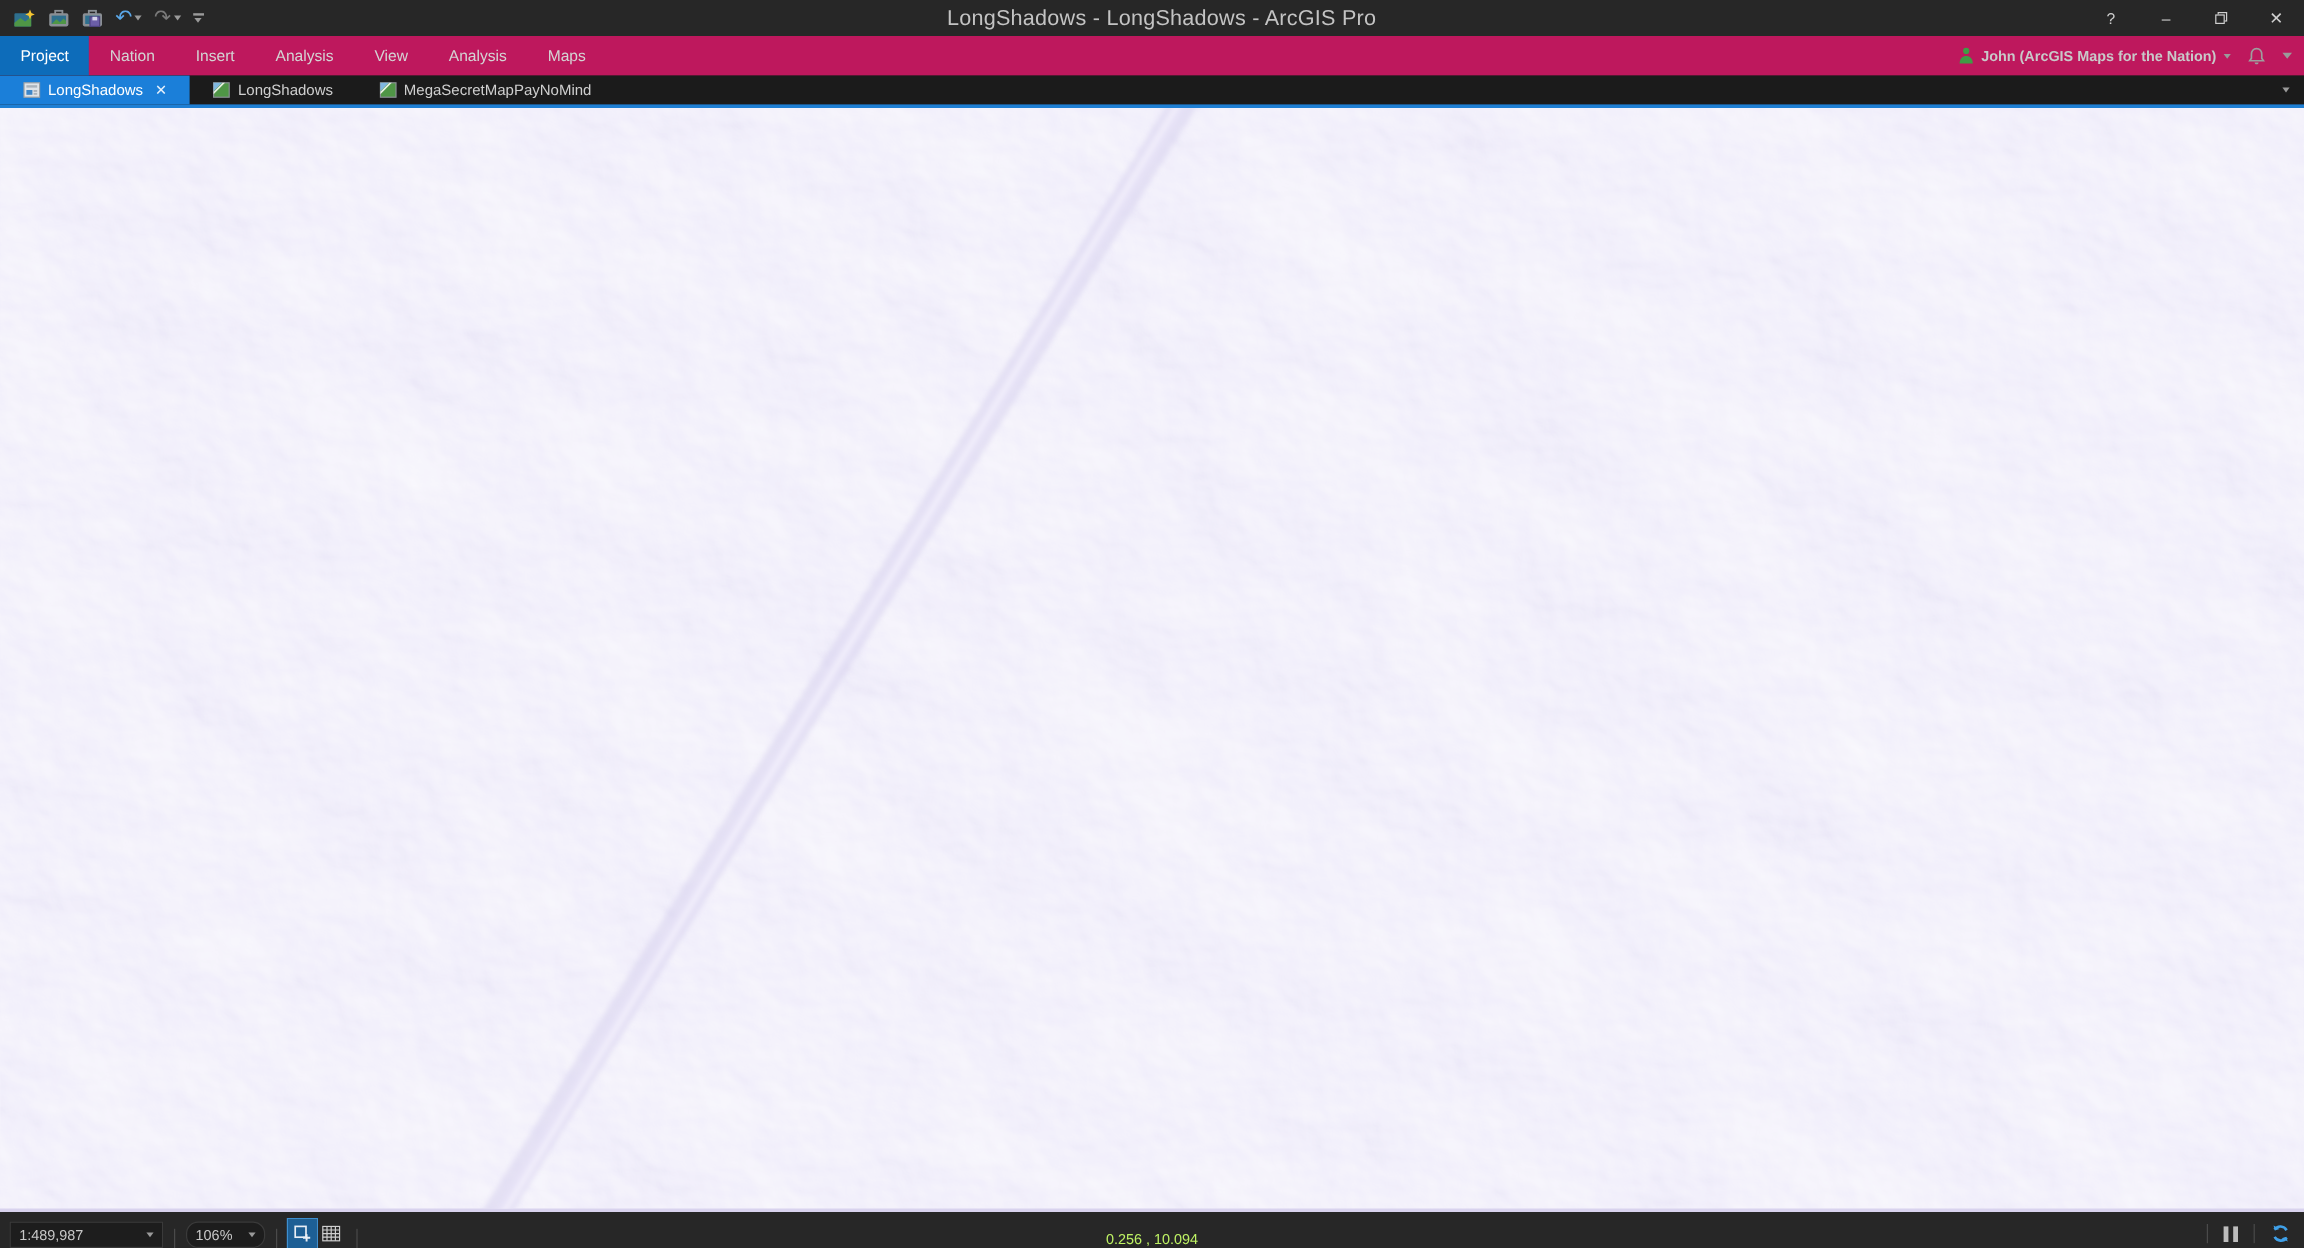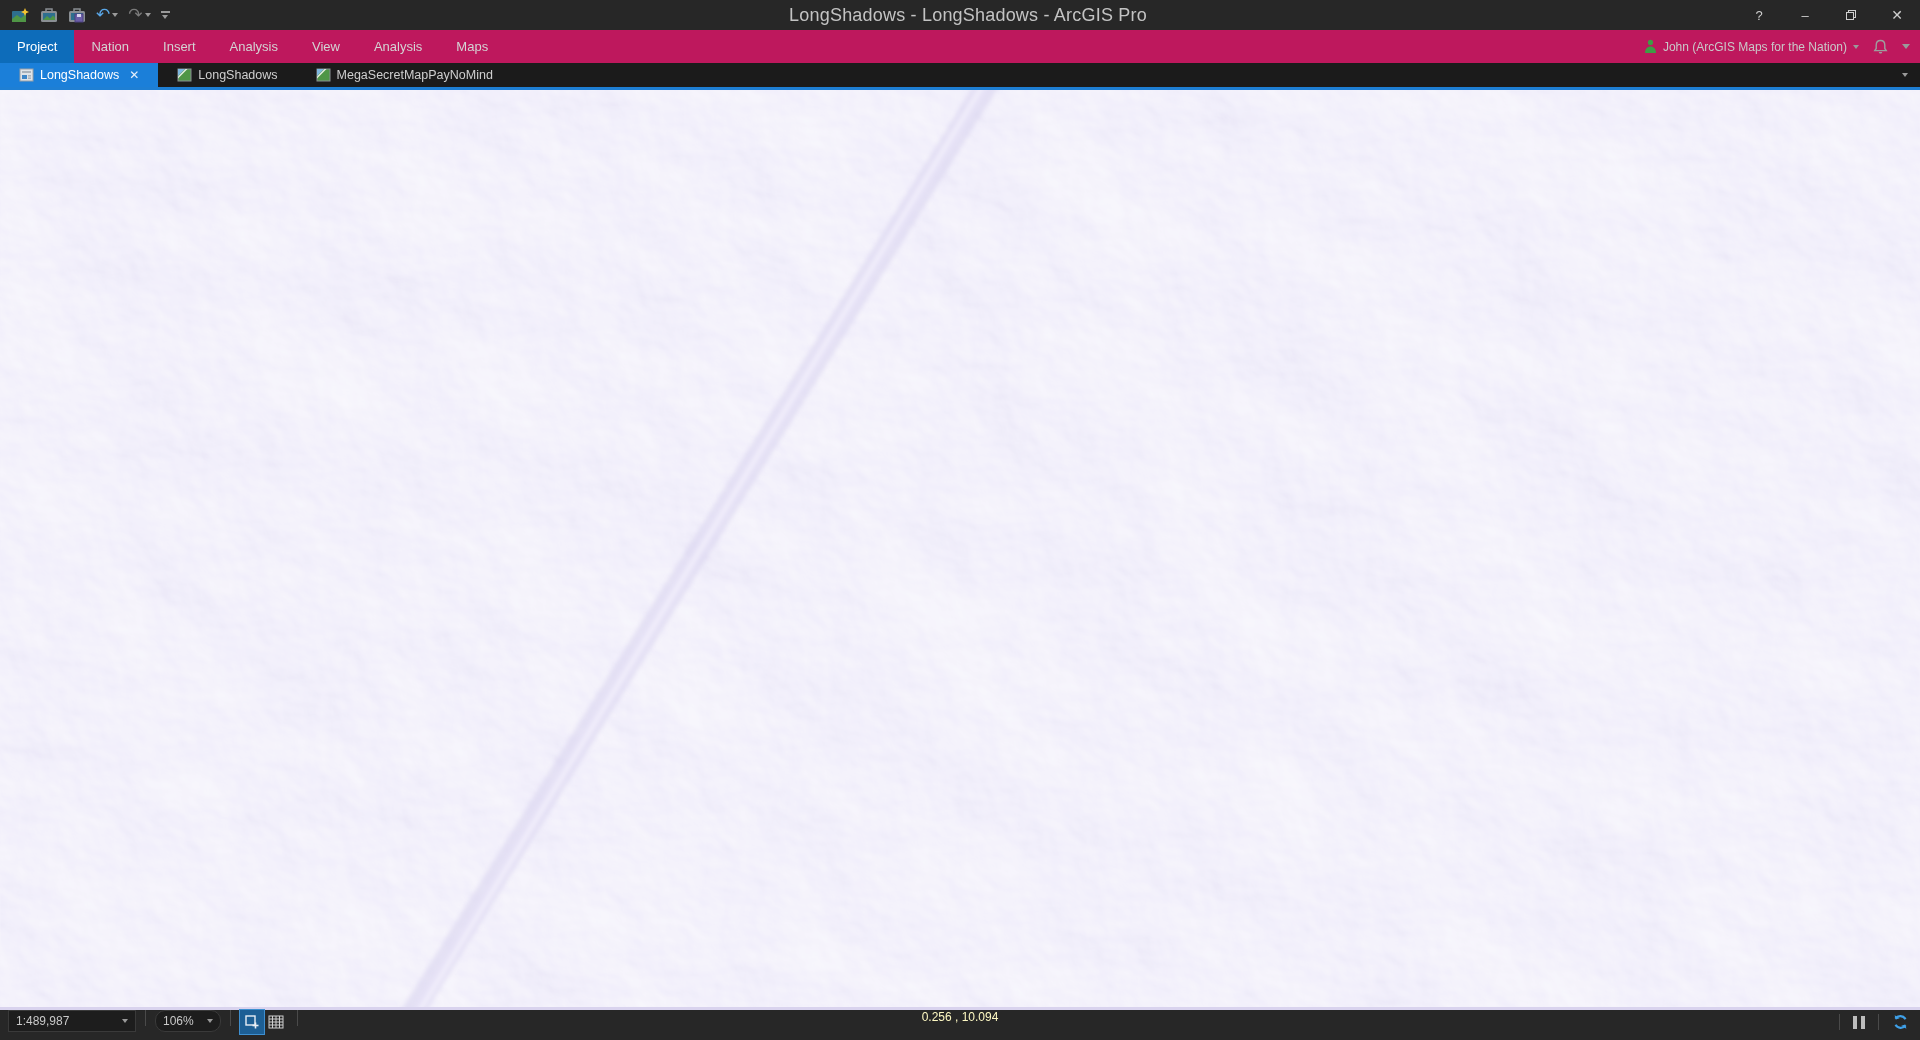--- a/index.html
+++ b/index.html
@@ -28,49 +28,49 @@
   .win-btn.close { font-size:14px; }
   .restore-glyph { position:relative; width:10px; height:10px; }
   .restore-glyph .r1 { position:absolute; right:0; top:0; width:8px; height:8px; border:1px solid #cfcfcf; }
   .restore-glyph .r2 { position:absolute; left:0; bottom:0; width:8px; height:8px; border:1px solid #cfcfcf; background:#272727; }
 
   
   .ribbonrow { height:33px; background:#be185d; display:flex; align-items:stretch; flex:0 0 auto; position:relative; }
   .ribbon-tabs { display:flex; align-items:stretch; }
   .rtab { display:flex; align-items:center; padding:0 17px; color:#d4d4d4; font-size:13px; }
   .rtab.active { background:#0d6cba; color:#ffffff; }
-  .ribbon-right { margin-left:auto; display:flex; align-items:center; gap:14px; padding-right:10px; }
+  .ribbon-right { margin-left:auto; display:flex; align-items:center; gap:14px; padding-right:10px;font-weight:bold; }
   .account { display:flex; align-items:center; gap:6px; color:#c9c9c9; font-size:12px; }
   .caret-down { width:0; height:0; border-left:4px solid transparent; border-right:4px solid transparent;
                 border-top:5px solid #9a9a9a; }
   .caret-down.small { border-left-width:3px; border-right-width:3px; border-top-width:4px; }
 
   
   .doctabrow { height:27px; background:#1b1b1b; display:flex; align-items:stretch;
                border-bottom:3px solid #1e7fd4; flex:0 0 auto; position:relative; }
   .dtab { display:flex; align-items:center; gap:6px; padding:0 19px; font-size:12.5px; color:#cfcfcf; }
   .dtab.active { background:#1b7fd9; color:#ffffff; }
   .dtab .close-x { font-size:12px; color:#e8f1fb; margin-left:4px; }
   .dtab-chevron { margin-left:auto; display:flex; align-items:center; padding-right:12px; }
 
   
   .map-area { flex:1 1 auto; position:relative; overflow:hidden; background:#d9d3ee; }
   .map-area svg.terrain { display:block; width:1920px; height:917px; }
 
   
-  .statusbar { height:30px; background:#272727; display:flex; align-items:flex-start;
+  .statusbar { height:30px; background:#272727; display:flex; align-items:flex-end;
                flex:0 0 auto; position:relative; font-size:12px; color:#c9c9c9; padding:0 8px; }
   .combo { display:flex; align-items:center; justify-content:space-between; background:#1d1d1d;
            border:1px solid #3a3a3a; height:22px; padding:0 7px; }
   .combo.scale { width:128px; }
   .combo.zoom { width:66px;border-radius:10px; }
   .sb-divider { width:1px; height:16px; background:#4a4a4a; margin:0 9px; }
   .sb-icon-btn { display:flex; align-items:center; justify-content:center; width:24px; height:24px; }
   .sb-icon-btn.selected { background:#1d5f95; outline:1px solid #3e8fd0; }
-  .sb-center { position:absolute; left:0; right:0; text-align:center; color:#fef9c3; pointer-events:none; }
+  .sb-center { position:absolute; left:0; right:0; text-align:center; color:#bef264; pointer-events:none; }
   .sb-right { margin-left:auto; display:flex; align-items:center; }
   .pause-bars { display:flex; gap:4px; padding:0 4px; }
   .pause-bars span { width:4px; height:13px; background:#bdbdbd; display:block; }
 </style>
 </head>
 <body>
 
 <div class="app">
 
   <div class="titlebar">

